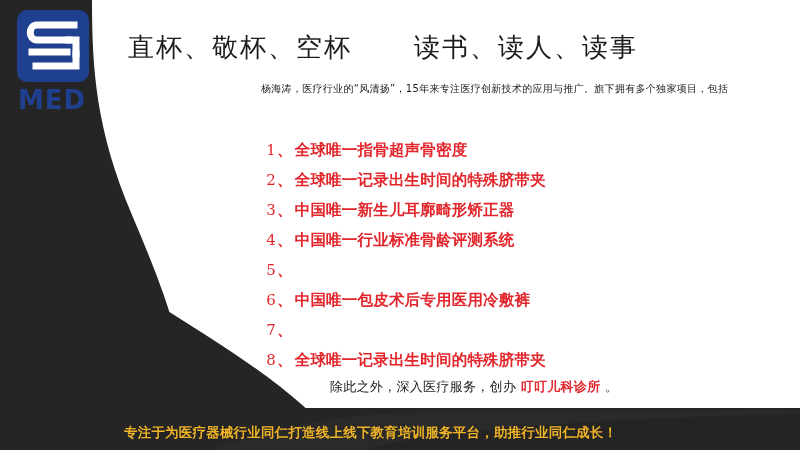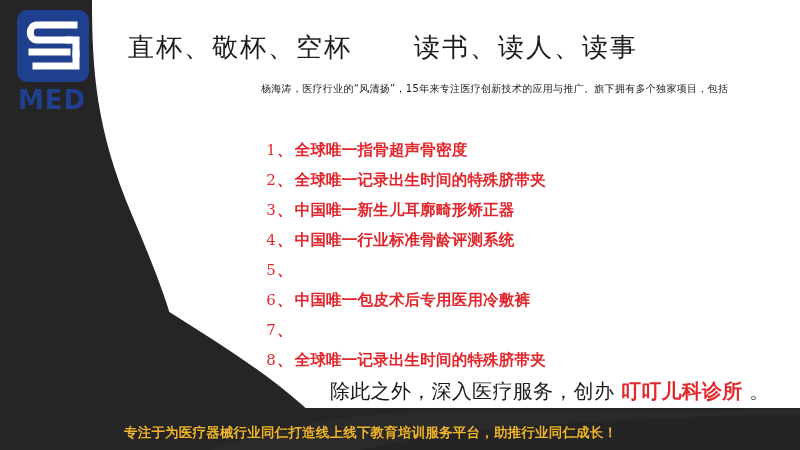--- a/index.html
+++ b/index.html
@@ -91,21 +91,21 @@
     font-weight:400;
     font-size:15px;
   }
   #list .pause { margin:0 2px 0 1px; }
   #list .txt { font-weight:700;text-align:center; }
 
   
   #closing {
     position:absolute;
     left:330px; top:378px;
-    font-size:20px;
+    font-size:13px;
     color:#1a1a1a;
     letter-spacing:.3px;
     white-space:nowrap;
   }
   #closing .hl { color:#e2262c; font-weight:700; }
 
   
   #footer {
     position:absolute;
     left:0; top:415px;

